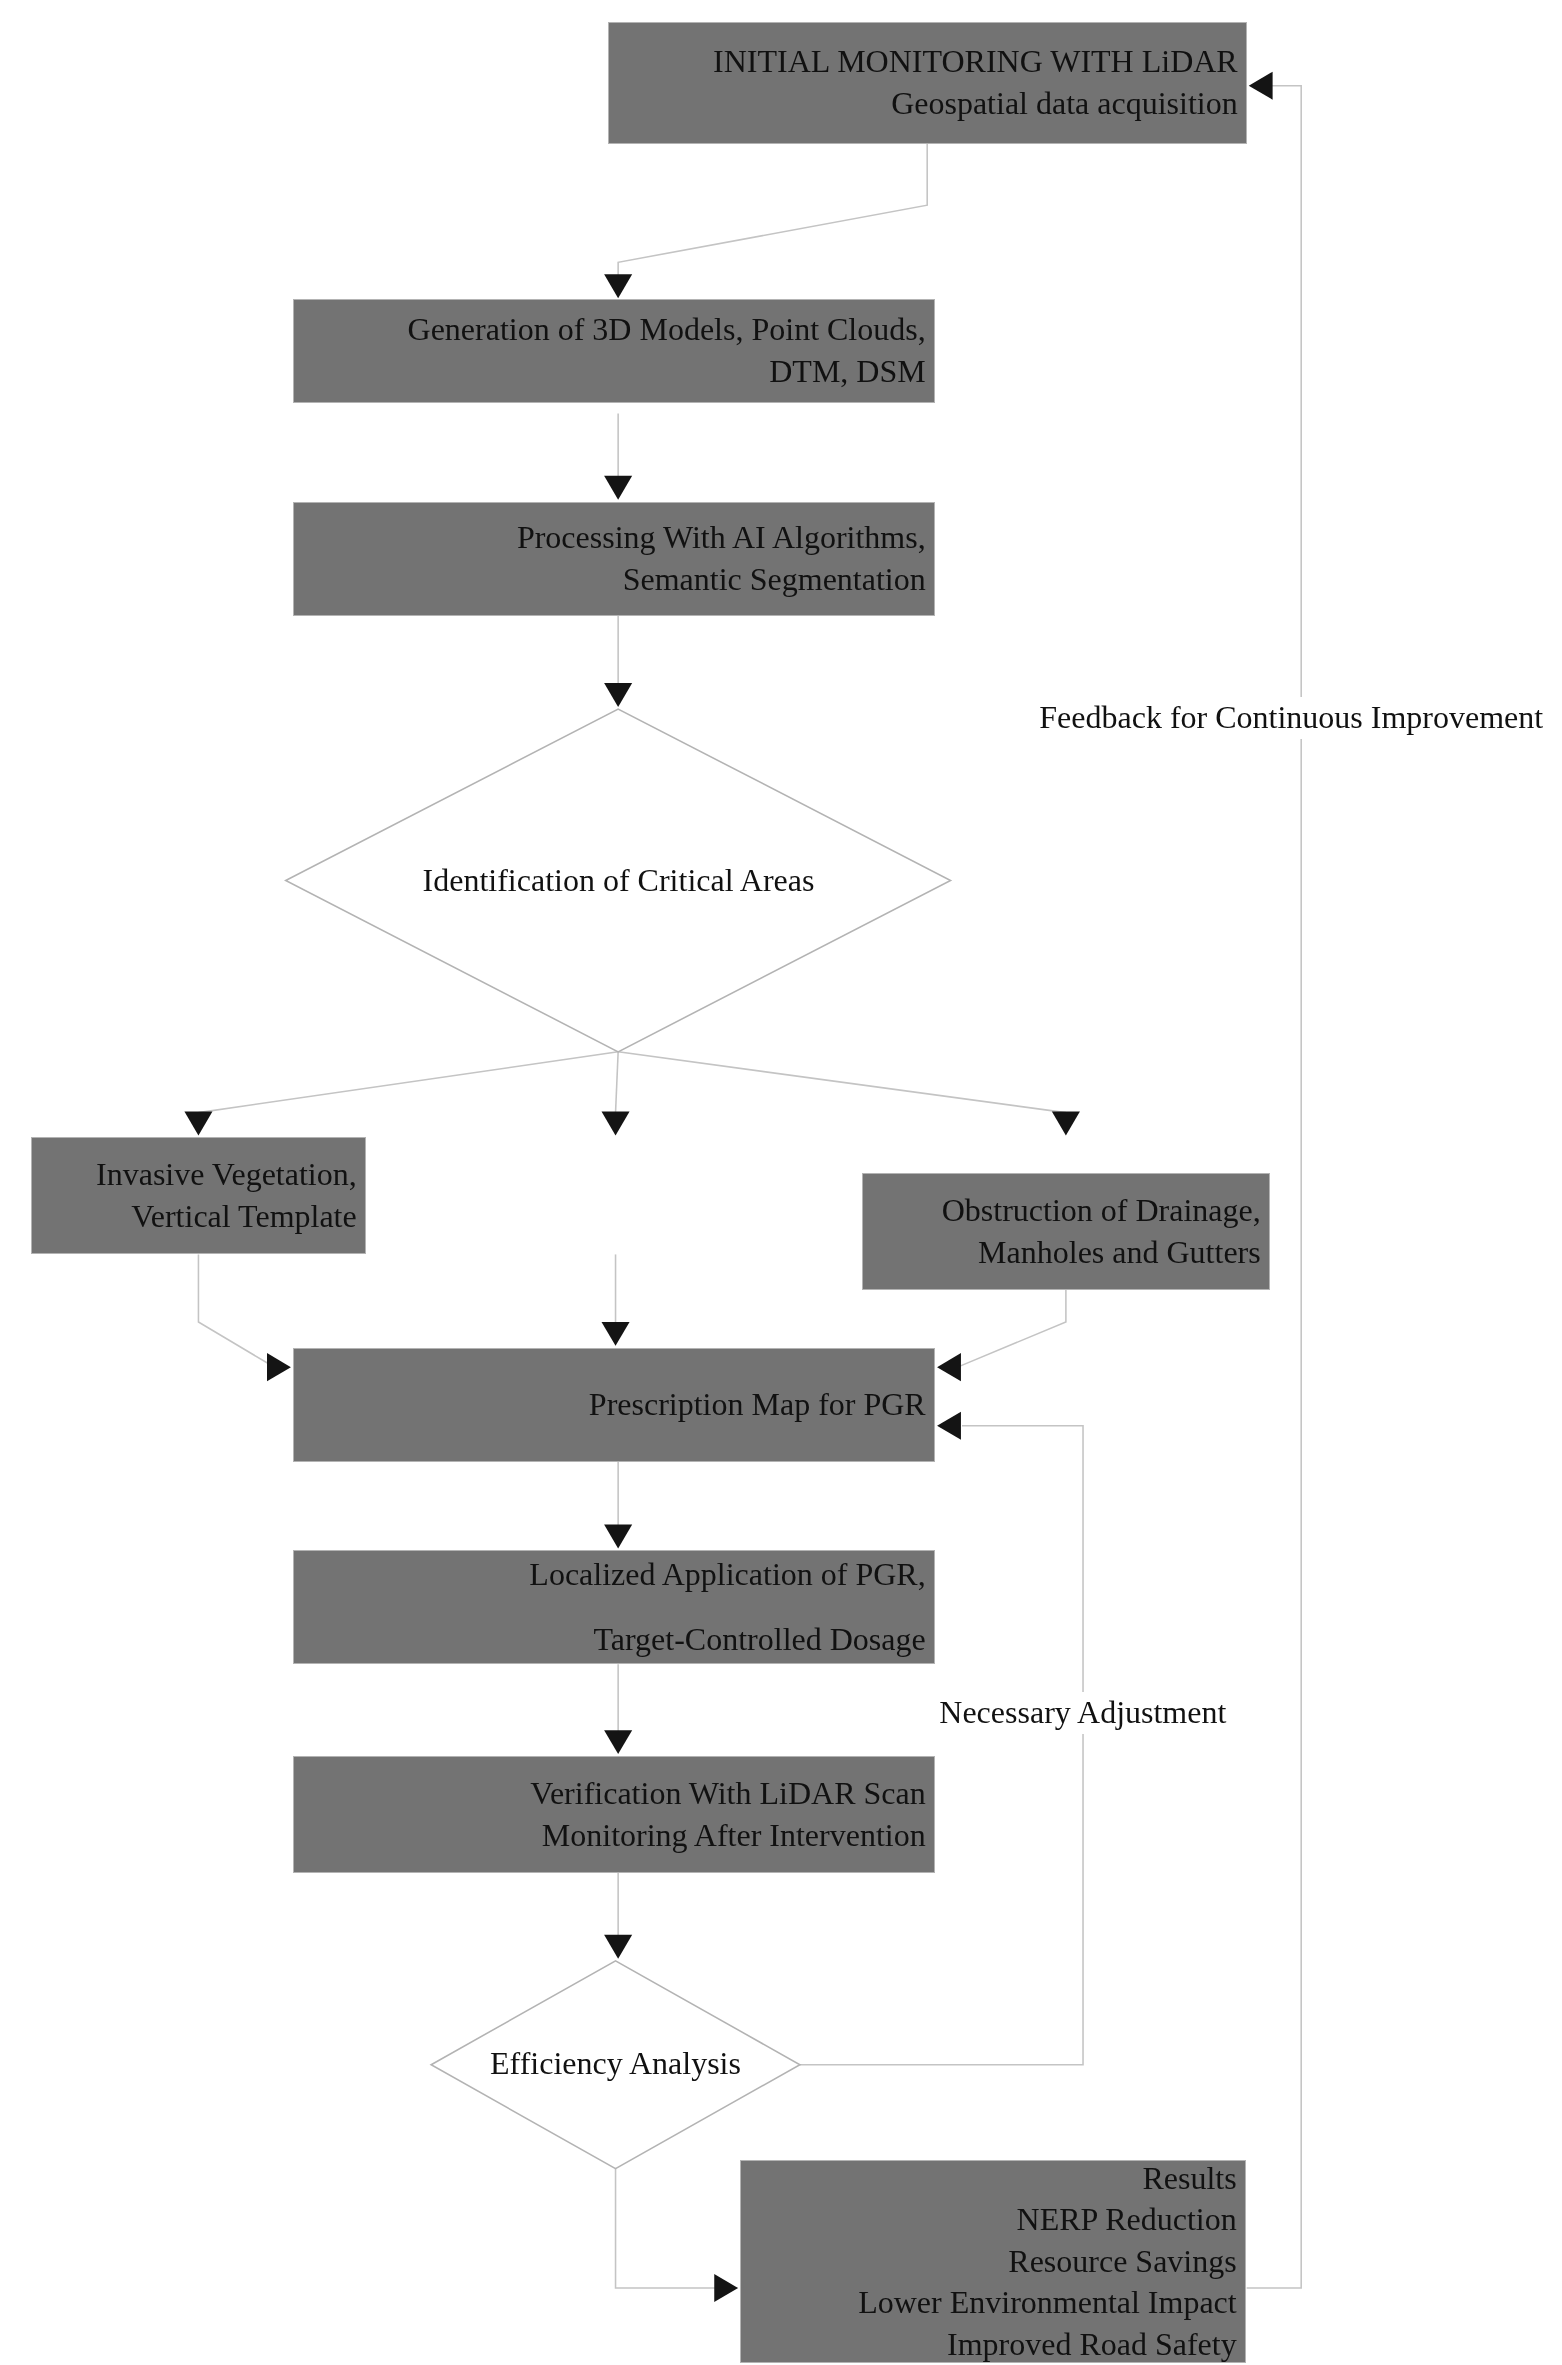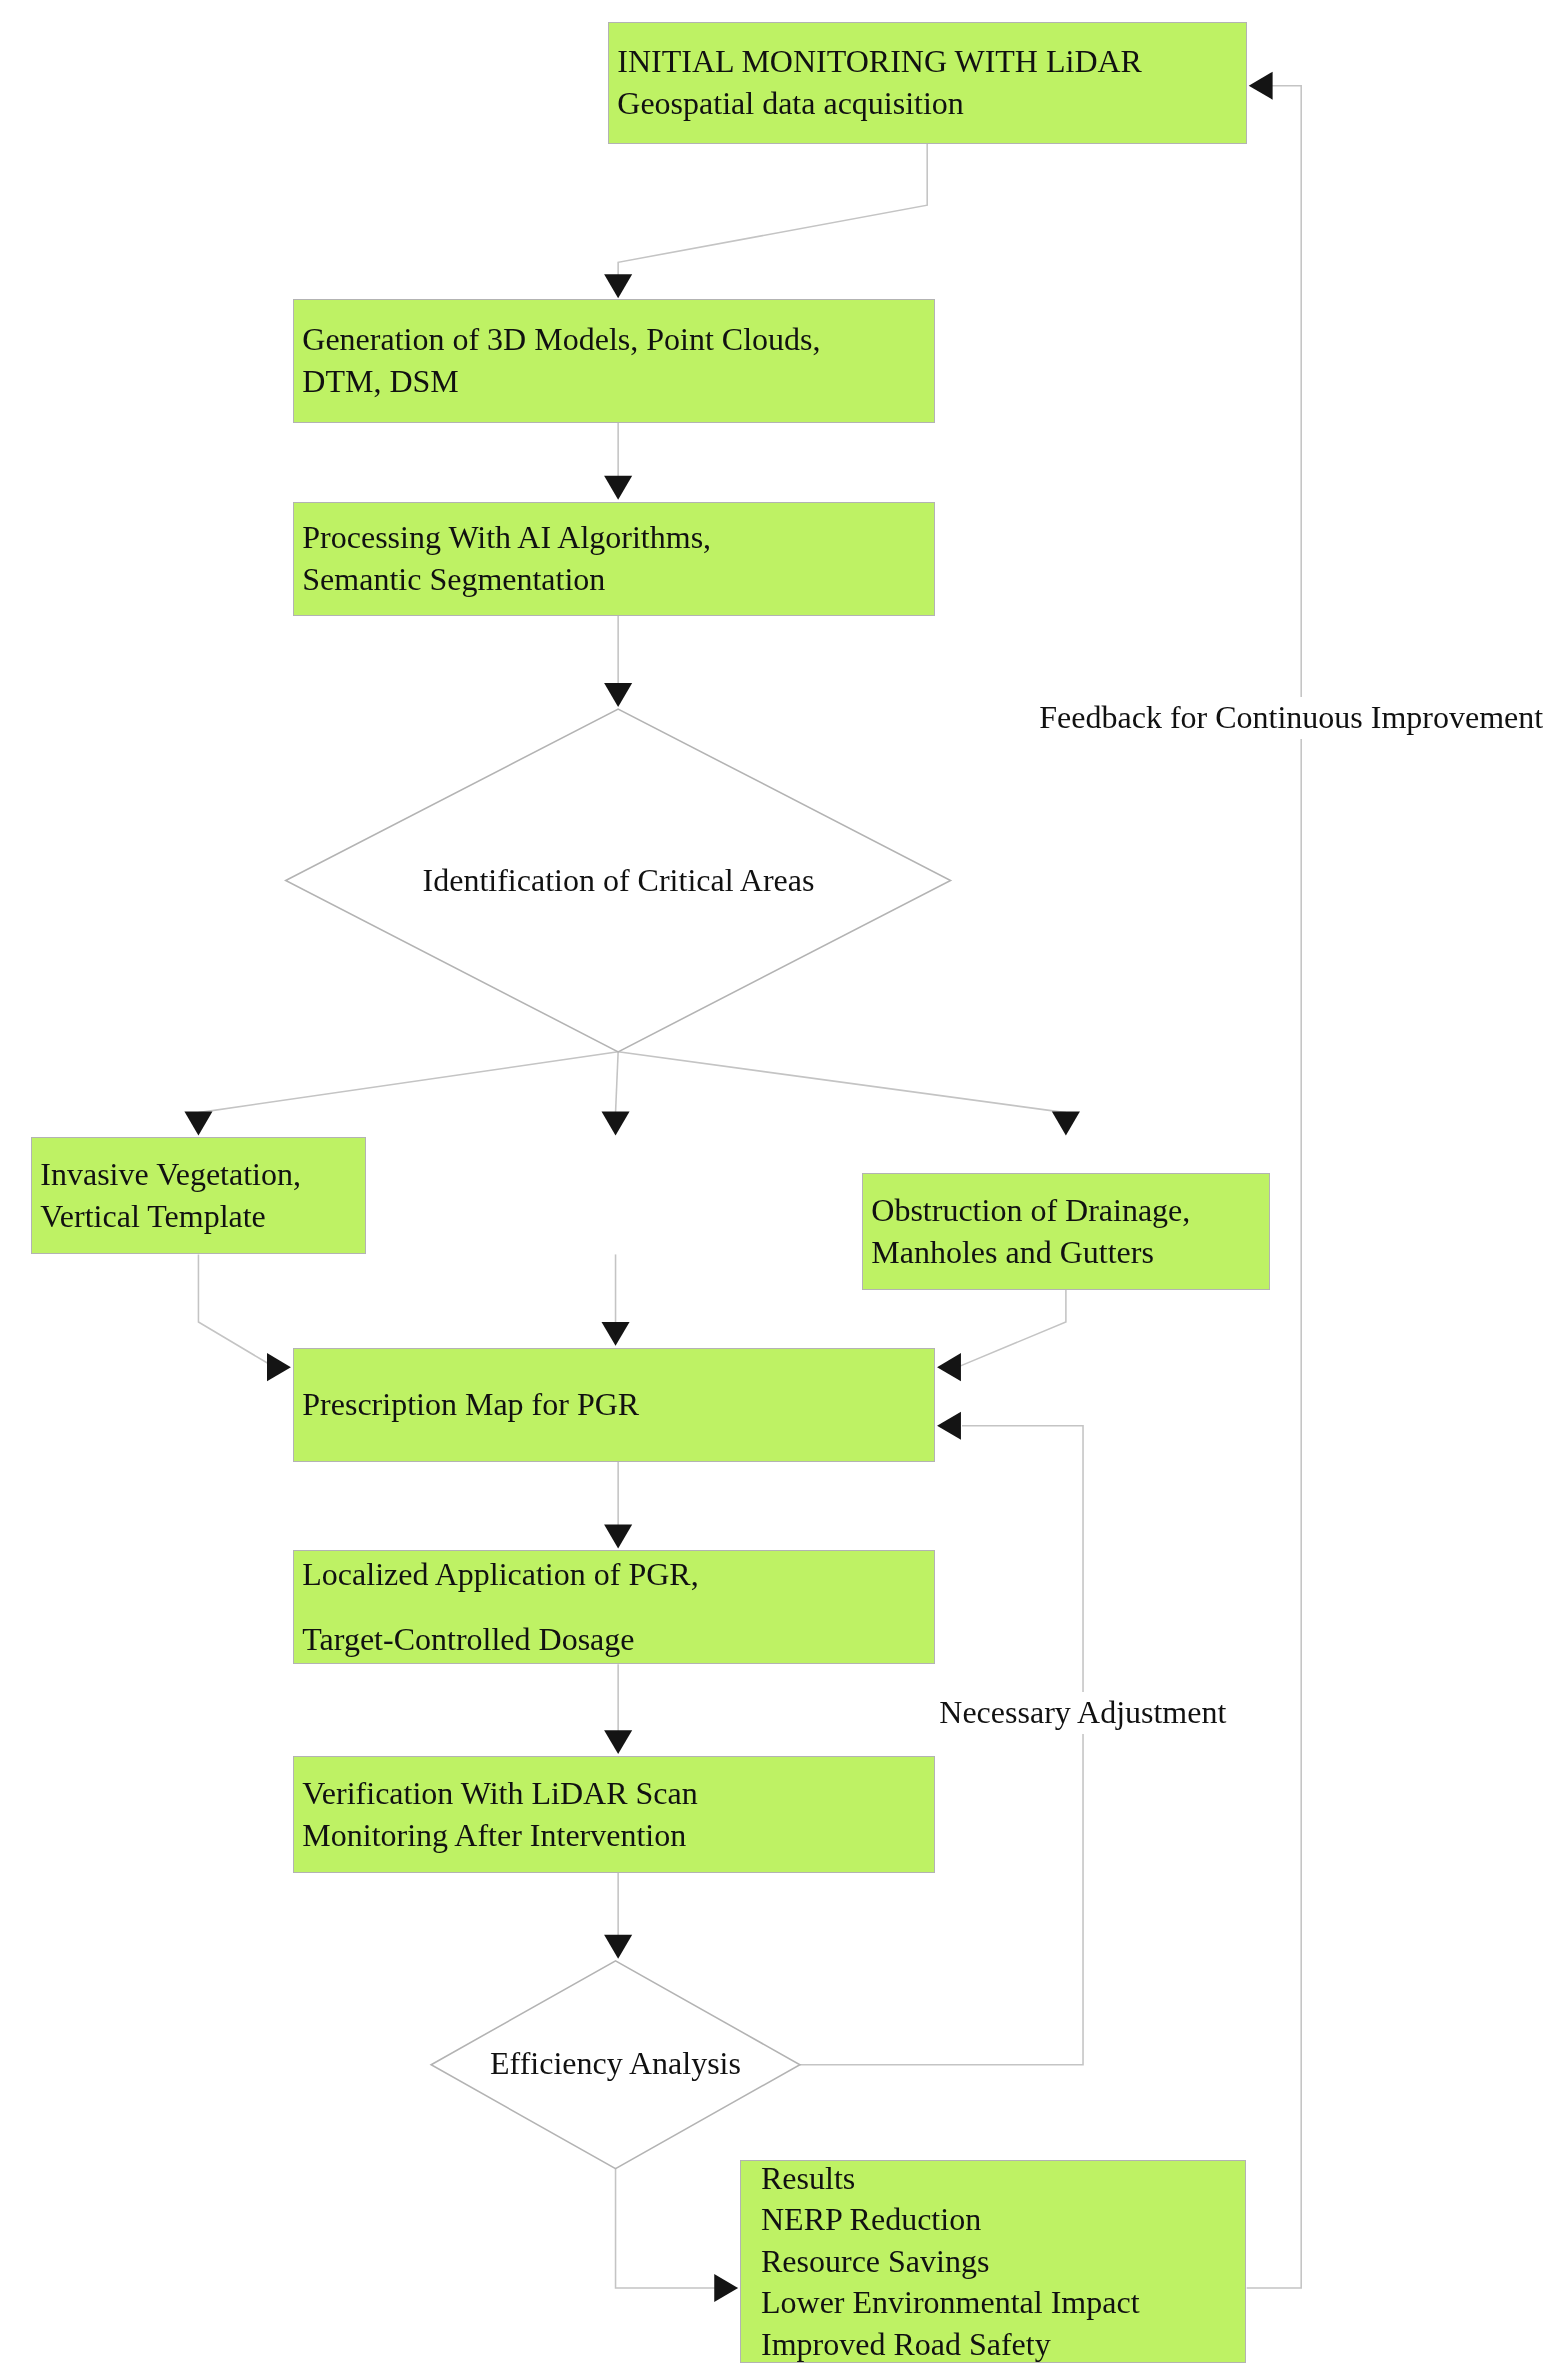--- a/index.html
+++ b/index.html
@@ -7,25 +7,25 @@
     position:relative;
     width:1563px;height:2366px;
     background:#ffffff;
     font-family:"Liberation Serif","DejaVu Serif",serif;
     color:#111111;
     overflow:hidden;
   }
   .layer{position:absolute;left:0;top:0;z-index:1;}
   .node{
     position:absolute;
-    background:#bef264;
+    background:#737373;
     border:1.6px solid #b3b3b3;
     box-sizing:border-box;
     display:flex;flex-direction:column;
-    justify-content:center;align-items:flex-start;
+    justify-content:center;align-items:flex-end;
     text-align:center;
     font-size:32px;line-height:1.3;
     padding:5.2px 8.3px;
     z-index:2;
   }
   .dtext{
     position:absolute;
     display:flex;justify-content:center;align-items:center;
     text-align:center;
     font-size:32px;line-height:1.3;
@@ -84,21 +84,21 @@
     <polygon class="arrow" points="1163,3725 1217,3725 1190,3771"></polygon>
     <polygon class="arrow" points="1375,4378 1375,4432 1421,4405"></polygon>
     <polygon class="arrow" points="2450,138 2450,192 2404,165"></polygon>
   </svg>
 
   <div class="node" style="left:608px;top:22px;width:639px;height:122px;">
     <div>INITIAL MONITORING WITH LiDAR</div>
     <div>Geospatial data acquisition</div>
   </div>
 
-  <div class="node" style="left:293px;top:299px;width:642px;height:124px;">
+  <div class="node" style="left:293px;top:299px;width:642px;height:104px;">
     <div>Generation of 3D Models, Point Clouds,</div>
     <div>DTM, DSM</div>
   </div>
 
   <div class="node" style="left:293px;top:502px;width:642px;height:114px;">
     <div>Processing With AI Algorithms,</div>
     <div>Semantic Segmentation</div>
   </div>
 
   <div class="dtext" style="left:286px;top:709px;width:665px;height:343px;">

